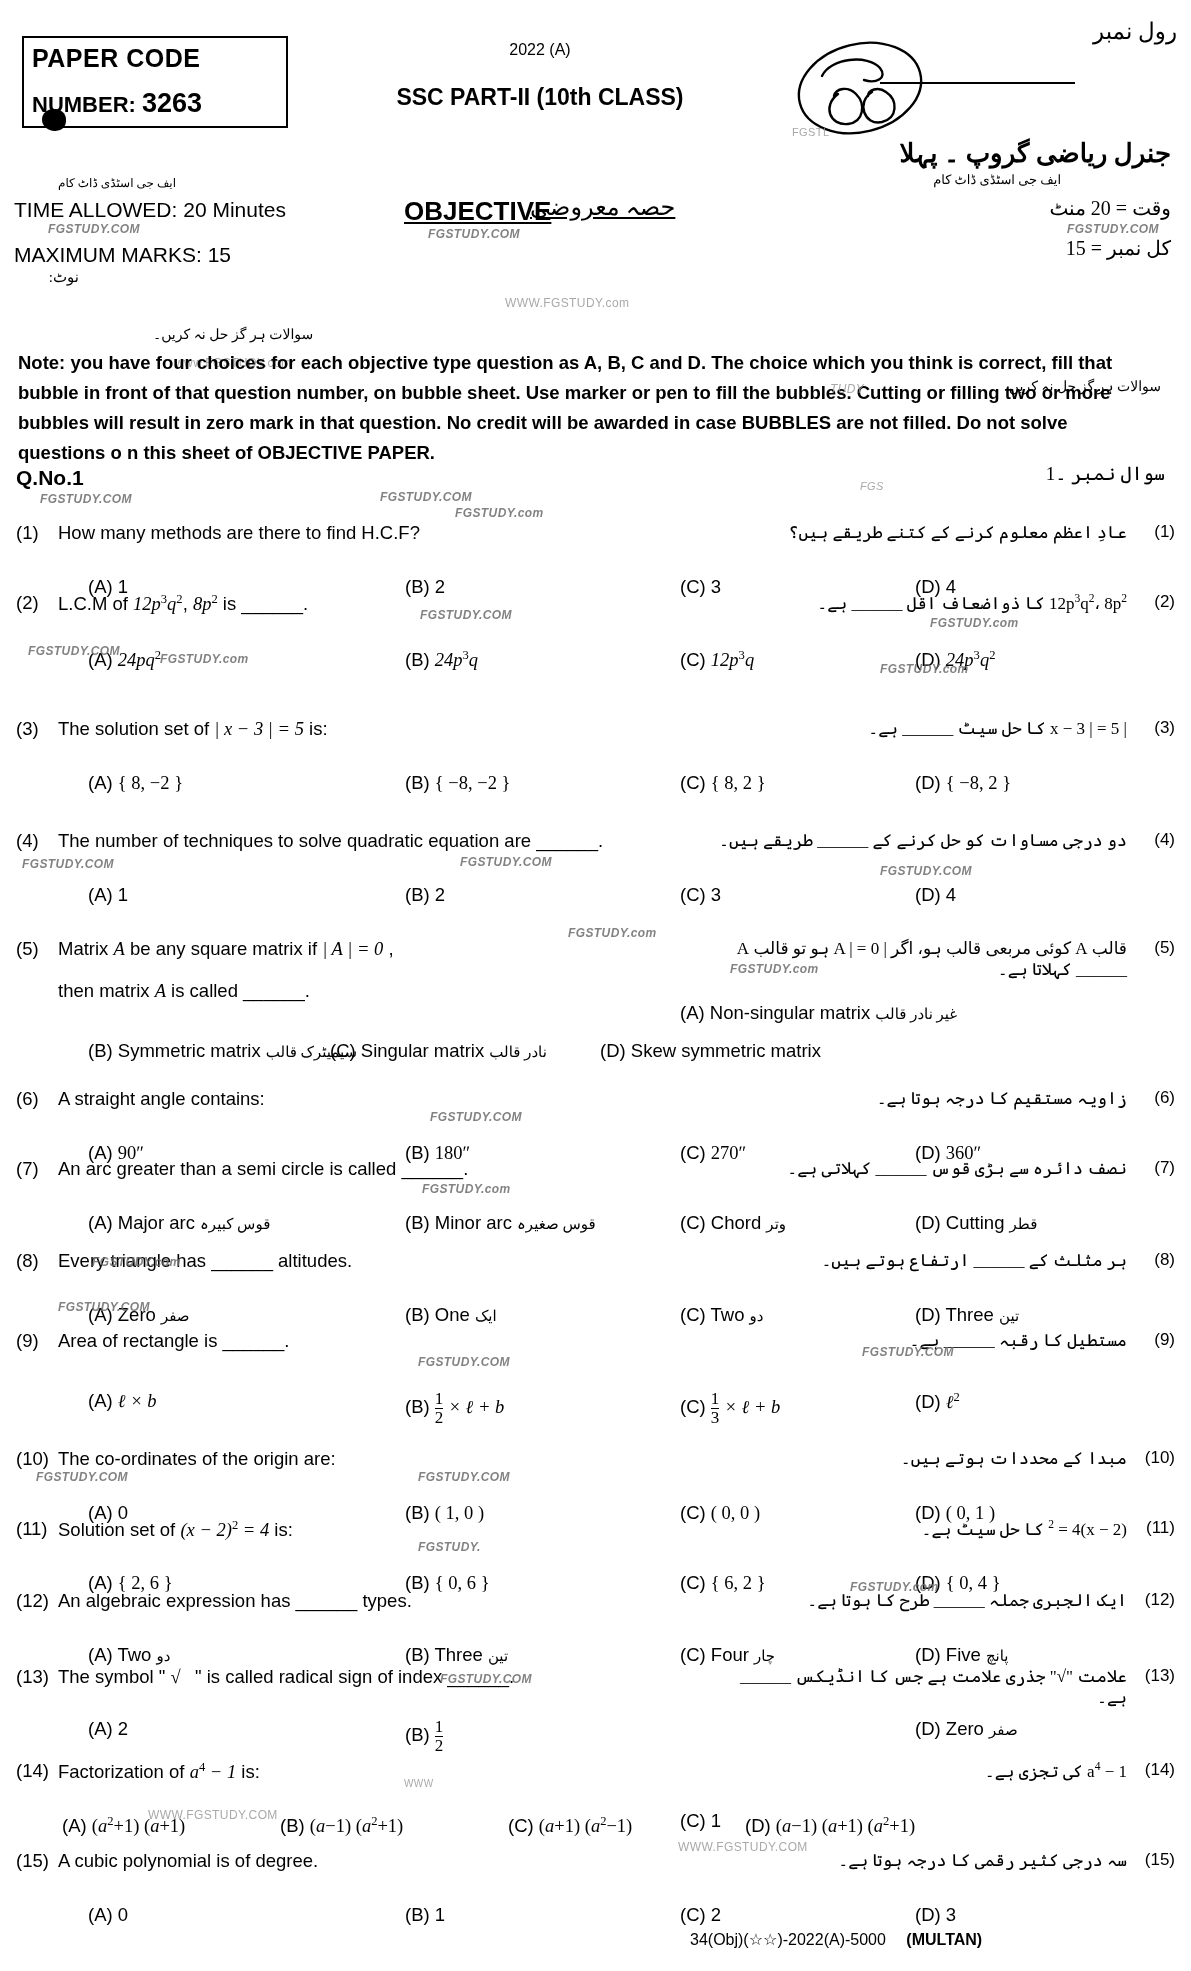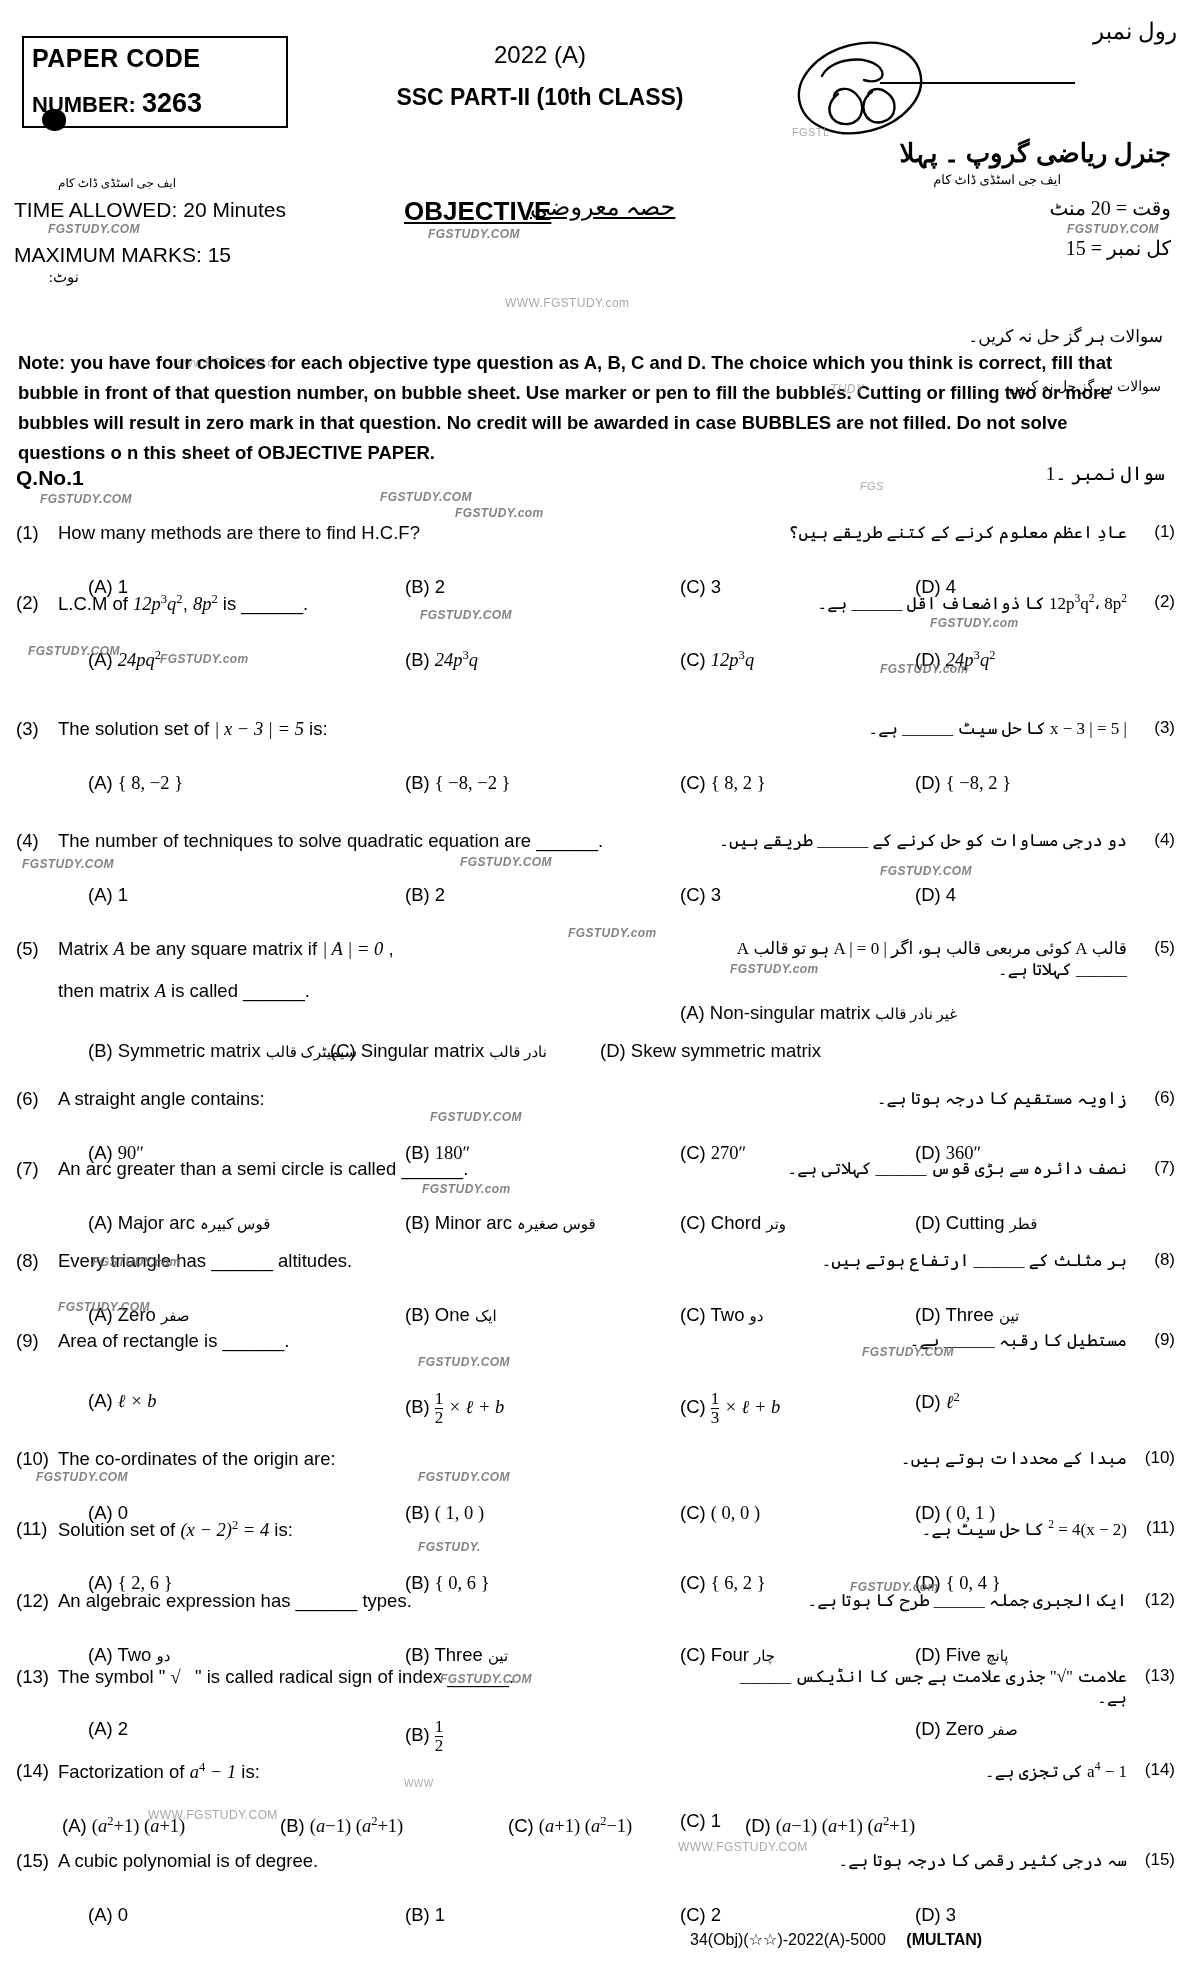--- a/index.html
+++ b/index.html
@@ -40,21 +40,21 @@
   }
   .ink-blot {
     left: 42px; top: 109px;
     width: 24px; height: 22px;
     background: #000;
     border-radius: 50% 50% 45% 55%;
   }
   .year {
     left: 400px; top: 41px;
     width: 280px; text-align: center;
-    font-size: 24px;
+    font-size: 16px;
   }
   .class-line {
     left: 330px; top: 84px;
     width: 420px; text-align: center;
     font-size: 23px; font-weight: bold;
   }
   .subject {
     left: 18px; top: 138px;
     font-size: 28px; font-weight: bold; letter-spacing: .3px;
   }
@@ -83,21 +83,21 @@
   }
   .u-objective { left: 530px; top: 193px; font-size: 24px; text-decoration: underline; }
   .fg-obj { left: 428px; top: 227px; font-size: 12px; font-weight: bold; font-style: italic; }
   .u-time  { right: 20px; top: 196px; font-size: 20px; }
   .u-marks { right: 20px; top: 236px; font-size: 20px; }
   .fg-time { right: 32px; top: 222px; font-size: 11px; font-weight: bold; }
 
   .u-note-label { right: 1112px; top: 268px; font-size: 15px; }
   .u-note-1 { right: 28px; top: 266px; font-size: 15px; width: 1060px; text-align: right; }
   .u-note-2 { right: 28px; top: 296px; font-size: 15px; width: 1060px; text-align: right; }
-  .u-note-3 { right: 28px; top: 326px; font-size: 17px; width: 1010px; text-align: right; }
+  .u-note-3 { right: 28px; top: 326px; font-size: 14px; width: 1010px; text-align: left; }
 
   .note-en {
     left: 18px; top: 348px;
     width: 1140px;
     font-size: 18.5px; font-weight: bold; line-height: 30px;
   }
   .qno1 { left: 16px; top: 466px; font-size: 21px; font-weight: bold; }
   .u-qno1 { right: 26px; top: 462px; font-size: 19px; }
 
   

